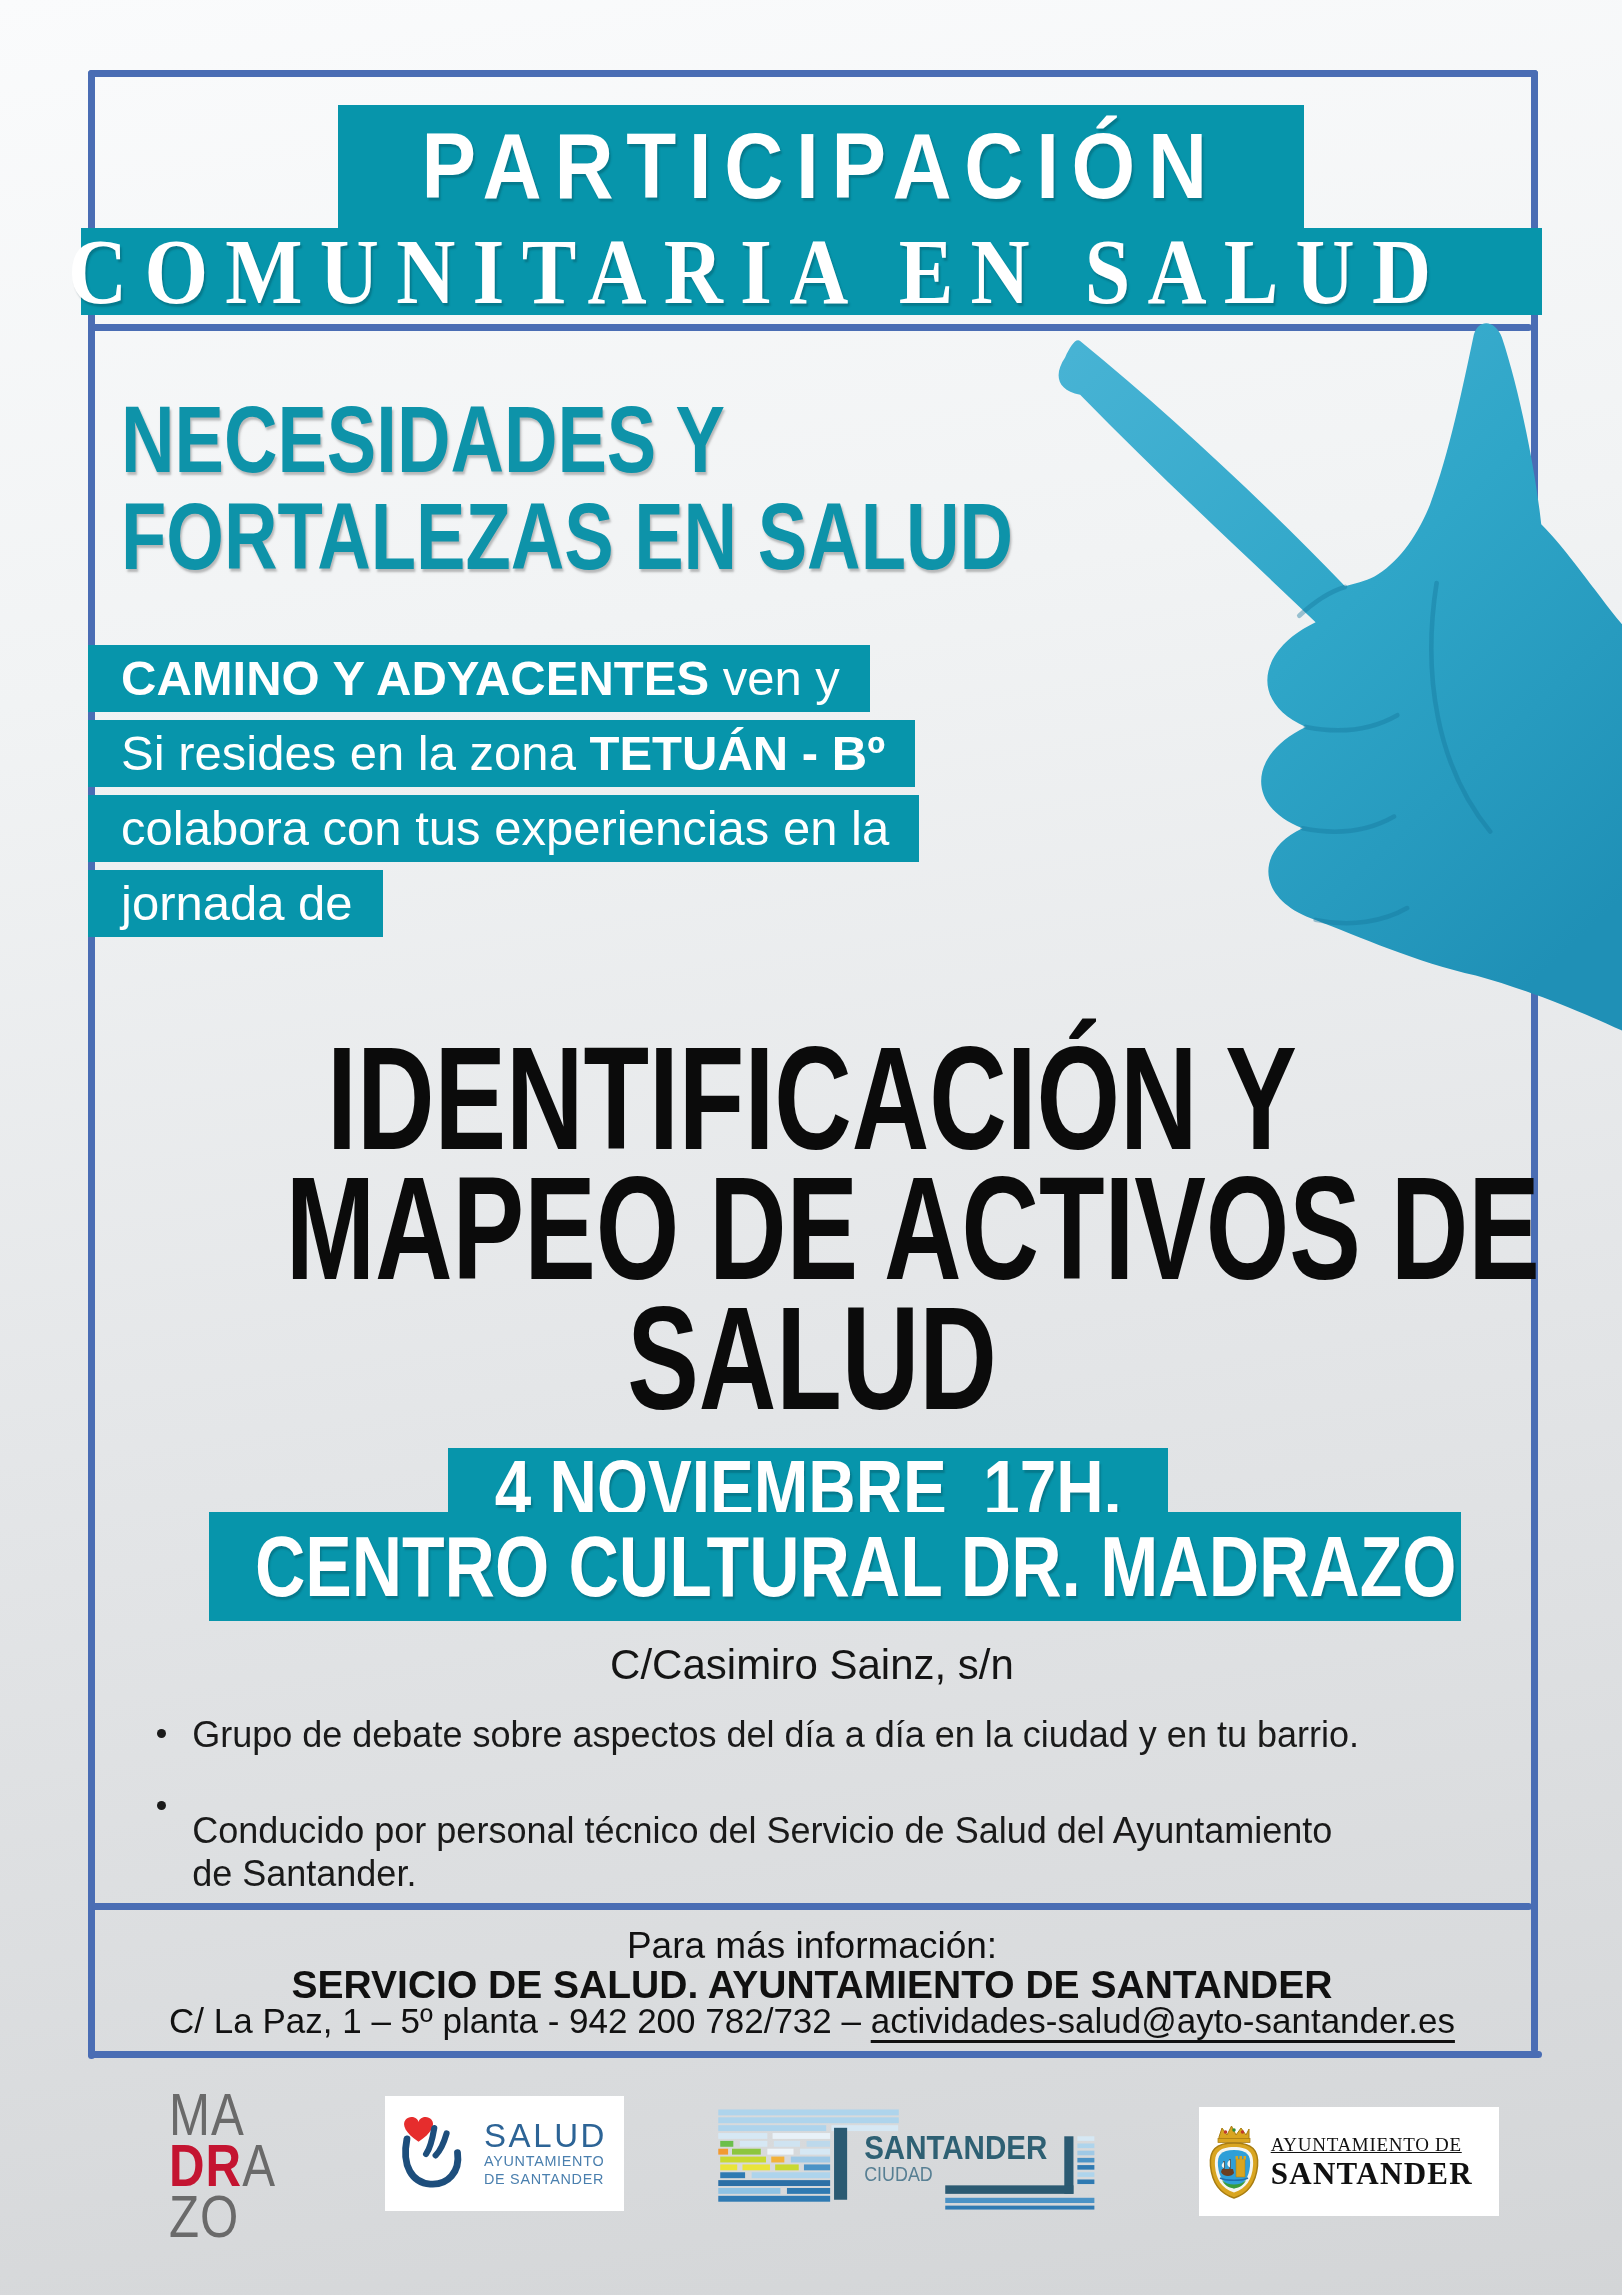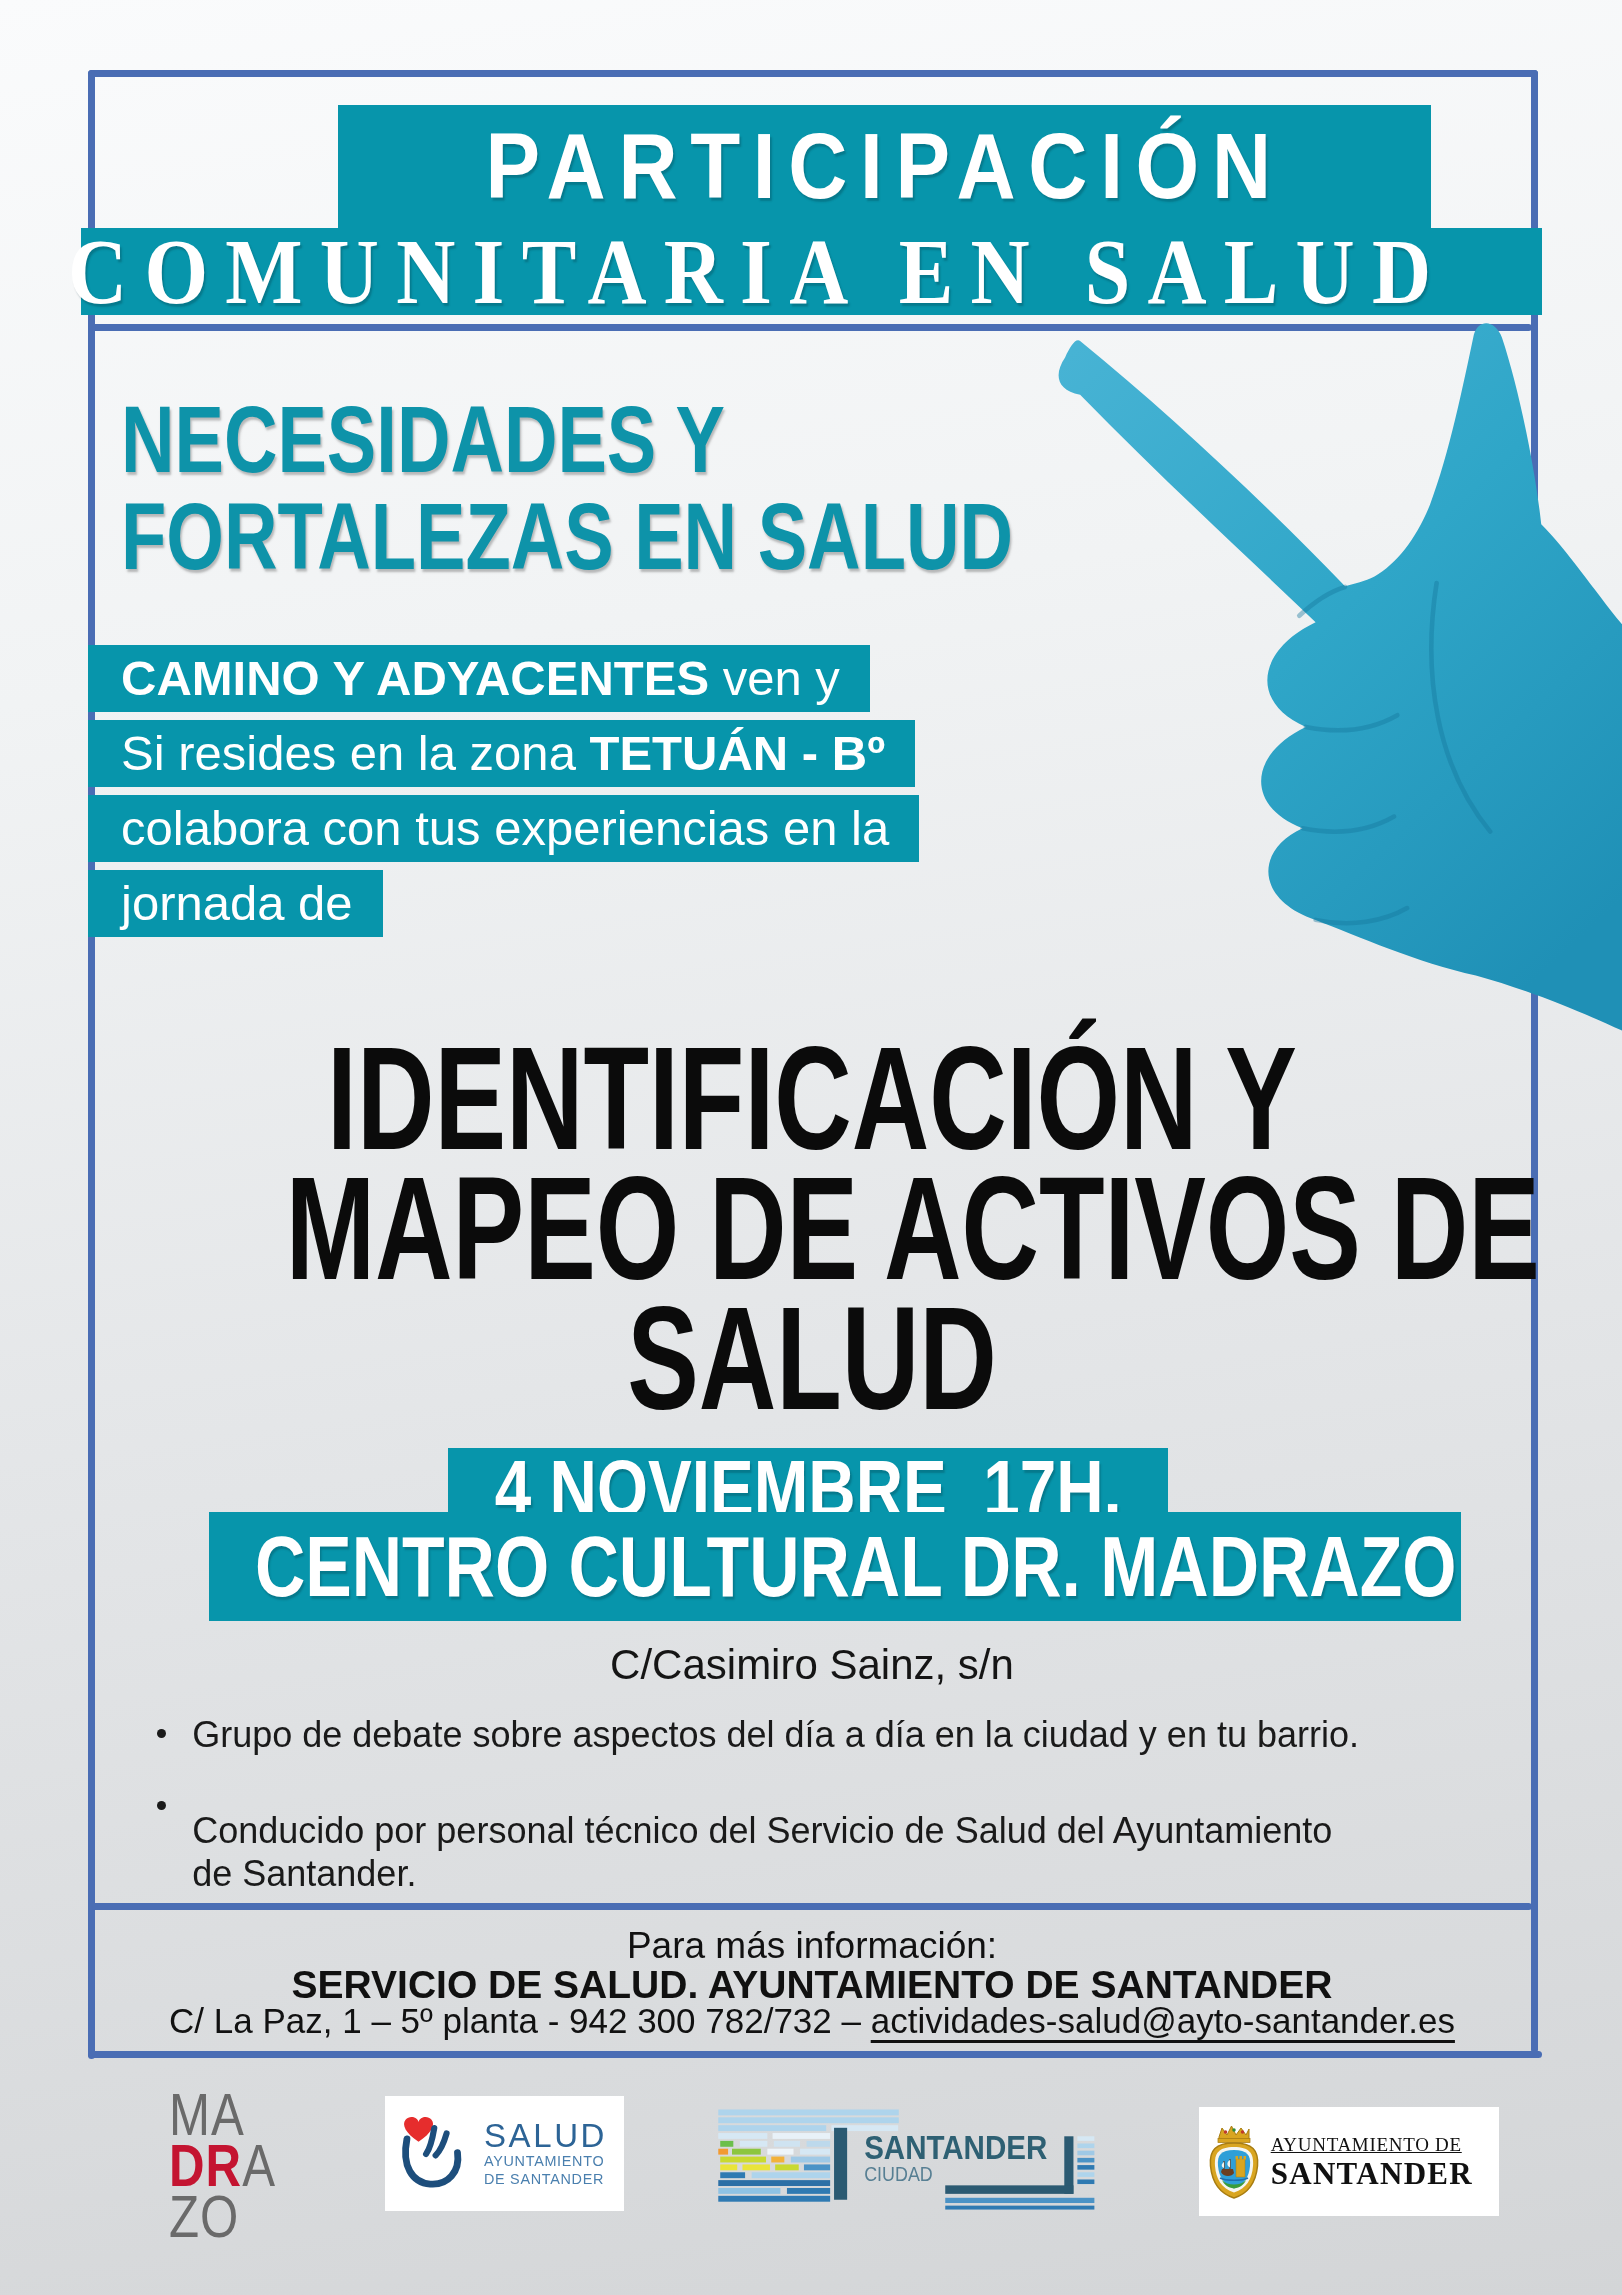--- a/index.html
+++ b/index.html
@@ -8,21 +8,21 @@
     background:linear-gradient(172deg,#fafbfc 0%,#f1f3f4 28%,#e4e6e8 58%,#d3d5d7 100%);}
   
   .fline{position:absolute;background:#4a6db4;border-radius:3.9px;}
   .frame-top{left:88px;top:70px;width:1450px;height:6.5px;}
   .frame-left{left:88px;top:70px;width:6.5px;height:1989px;}
   .frame-right{left:1531px;top:70px;width:6.5px;height:1983px;}
   .frame-bottom{left:88px;top:2051px;width:1454px;height:6.5px;}
   .divider1{left:92px;top:324px;width:1440px;height:6.5px;}
   .divider2{left:92px;top:1903px;width:1440px;height:6.5px;}
   
-  .title-box1{position:absolute;left:338px;top:105px;width:1093px;height:123px;background:#0795ab;
+  .title-box1{position:absolute;left:338px;top:105px;width:966px;height:123px;background:#0795ab;
     display:flex;align-items:center;justify-content:center;}
   .title-band{position:absolute;left:81px;top:228px;width:1461px;height:87px;background:#0795ab;
     display:flex;align-items:center;justify-content:flex-end;font-family:Liberation Serif, serif;}
   .title-text{color:#fff;font-weight:700;font-size:93px;letter-spacing:14.4px;white-space:pre;
     transform:scaleX(.88);text-shadow:2px 2.6px 2px rgba(0,50,60,.28);}
   .title-text.l2{letter-spacing:19.6px;}
   
   .subtitle{position:absolute;left:121px;top:391px;transform:scaleX(.78);transform-origin:left top;}
   .subtitle div{font-size:95px;font-weight:700;color:#0e93a9;line-height:97px;white-space:pre;
     text-shadow:2px 2.6px 2.6px rgba(70,70,70,.35);}
@@ -130,21 +130,21 @@
       <span class="bullet-dot"></span>
       <span class="bullet-text">
         <span style="display:block;margin-top:24px;">Conducido por personal técnico del Servicio de Salud del Ayuntamiento</span>
         <span style="display:block;">de Santander.</span>
       </span>
     </div>
   </div>
 
   <div class="f-center f1">Para más información:</div>
   <div class="f-center f2">SERVICIO DE SALUD. AYUNTAMIENTO DE SANTANDER</div>
-  <div class="f-center f3"><span>C/ La Paz, 1 – 5º planta - 942 300 782/732 – </span><span class="email">actividades-salud@ayto-santander.es</span></div>
+  <div class="f-center f3"><span>C/ La Paz, 1 – 5º planta - 942 200 782/732 – </span><span class="email">actividades-salud@ayto-santander.es</span></div>
 
   <svg class="hand" viewBox="0 0 925 1190" xmlns="http://www.w3.org/2000/svg">
     <defs>
       <linearGradient id="handGrad" x1="0" y1="0" x2="0.75" y2="1">
         <stop offset="0" stop-color="#49b4d5"></stop>
         <stop offset="0.5" stop-color="#2fa6c8"></stop>
         <stop offset="1" stop-color="#1f90b6"></stop>
       </linearGradient>
     </defs>
     <path fill="url(#handGrad)" d="

